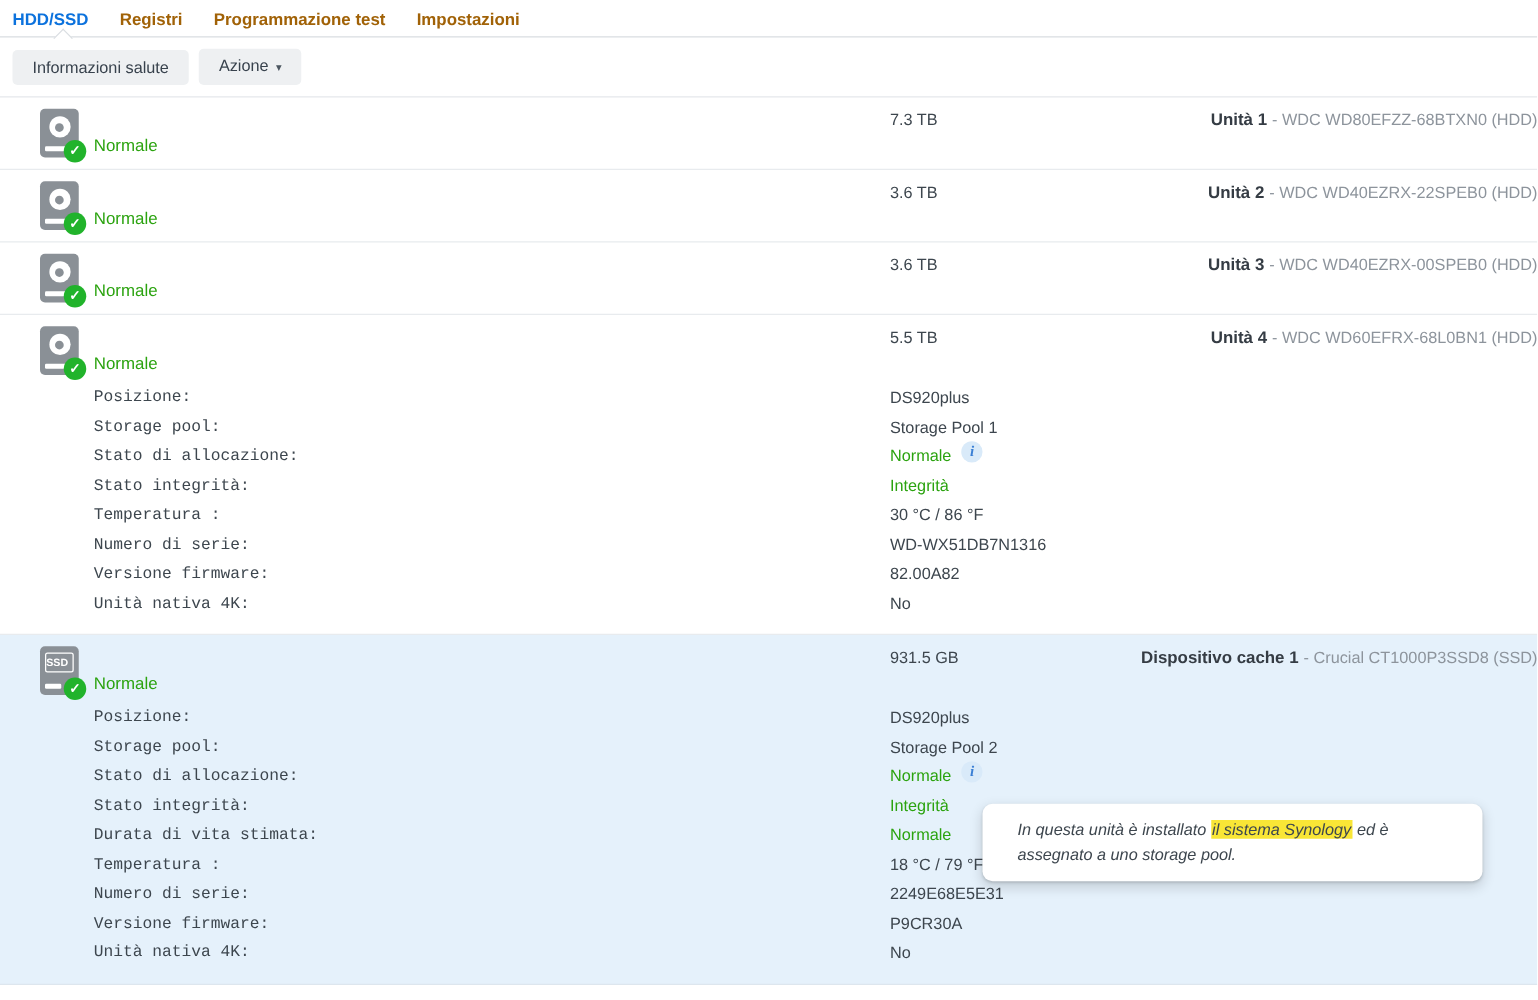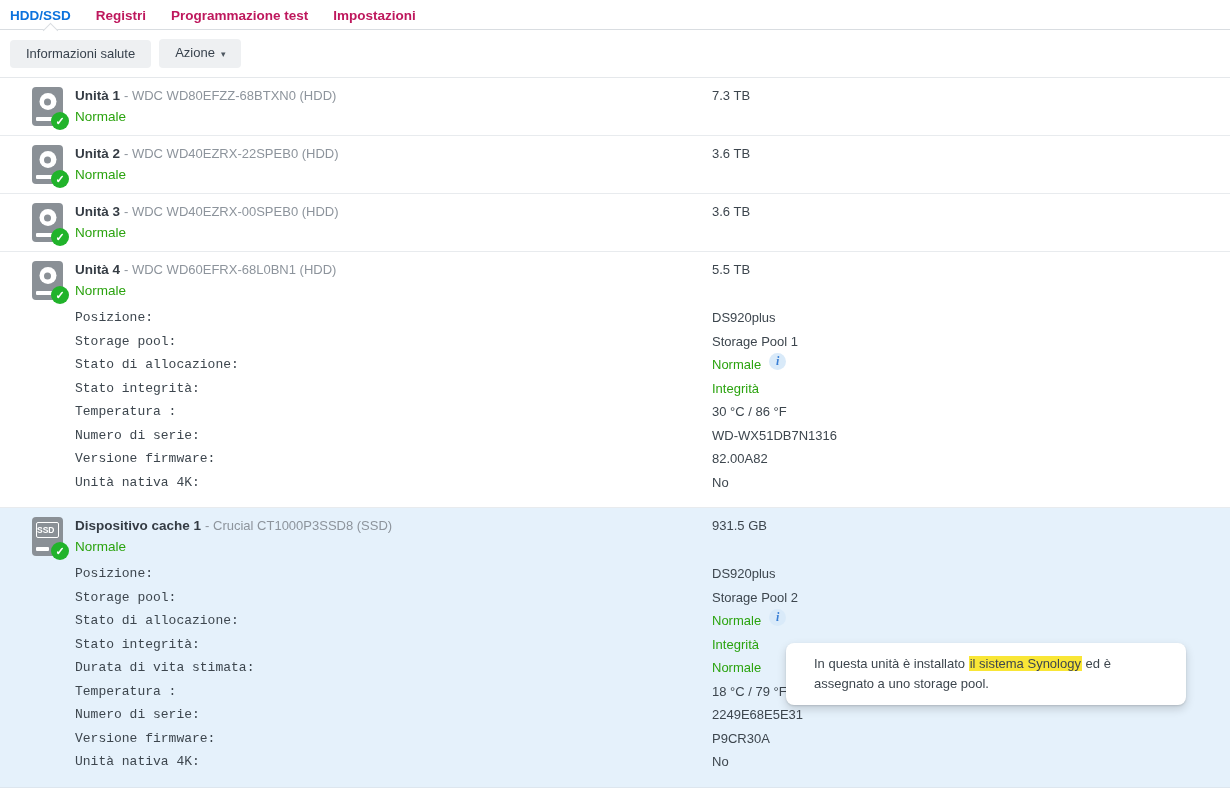--- a/index.html
+++ b/index.html
@@ -8,21 +8,21 @@
     background:#fff; font-family:"Liberation Sans",sans-serif;
     font-size:13px; color:#3d464e;
   }
 
   
   .tabbar {
     position:relative; height:30px; box-sizing:border-box;
     border-bottom:1px solid #d9dde1;
     display:flex; align-items:center; gap:25px; padding:2px 0 0 10px;
   }
-  .tab { font-weight:bold; font-size:13.5px; color:#be185d; cursor:pointer; white-space:nowrap; }
+  .tab { font-weight:bold; font-size:13.5px; color:#a16207; cursor:pointer; white-space:nowrap; }
   .tab.active { color:#0c72dd; }
   .notch {
     position:absolute; left:45px; top:25px; width:10px; height:10px;
     background:#fff; border-left:1px solid #d9dde1; border-top:1px solid #d9dde1;
     transform:rotate(45deg); z-index:2;
   }
 
   
   .toolbar {
     height:48px; box-sizing:border-box; border-bottom:1px solid #e5e8eb;
@@ -33,21 +33,21 @@
     color:#38424d; font-size:13px; font-family:inherit; cursor:pointer; line-height:14px;
   }
   .btn .caret { font-size:9px; margin-left:6px; color:#4c5660; }
 
   
   .row {
     position:relative; border-bottom:1px solid #e8ebee;
     padding:9px 0 9px 75px;
   }
   .row.selected { background:#e5f1fb; border-bottom-color:#dde6ee; }
-  .titleline { line-height:18px; white-space:nowrap; }
+  .titleline { line-height:18px; white-space:nowrap;text-align:right; }
   .dname { font-weight:bold; font-size:13.5px; color:#353c44; }
   .dmodel { color:#8d949c; margin-left:4px; }
   .dstatus { color:#2ba30f; margin-top:3px; line-height:18px; font-size:13.5px; }
   .capacity { position:absolute; left:712px; top:10px; color:#3d464e; }
 
   
   .drive-icon {
     position:absolute; left:32px; top:9px; width:31px; height:39px;
     background:#8a9096; border-radius:4px;
   }
@@ -83,20 +83,21 @@
     font-style:italic; font-weight:bold; font-size:12px; text-align:center;
     line-height:17px; margin-left:8px; vertical-align:-3px; cursor:pointer;
   }
 
   
   .tooltip {
     position:absolute; left:786px; top:643px; width:400px; box-sizing:border-box;
     background:#fff; border-radius:8px; padding:11px 20px 11px 28px;
     line-height:20px; color:#3d464e; z-index:5;
     box-shadow:0 1px 2px rgba(0,0,0,.12), 0 4px 10px rgba(0,0,0,.16);
+    font-style:italic;
   }
   .tooltip mark { background:#f9e636; color:inherit; padding:0 1px; }
 </style>
 </head>
 <body>
 
 <div class="page">
 
   <div class="tabbar">
     <span class="tab active">HDD/SSD</span>

